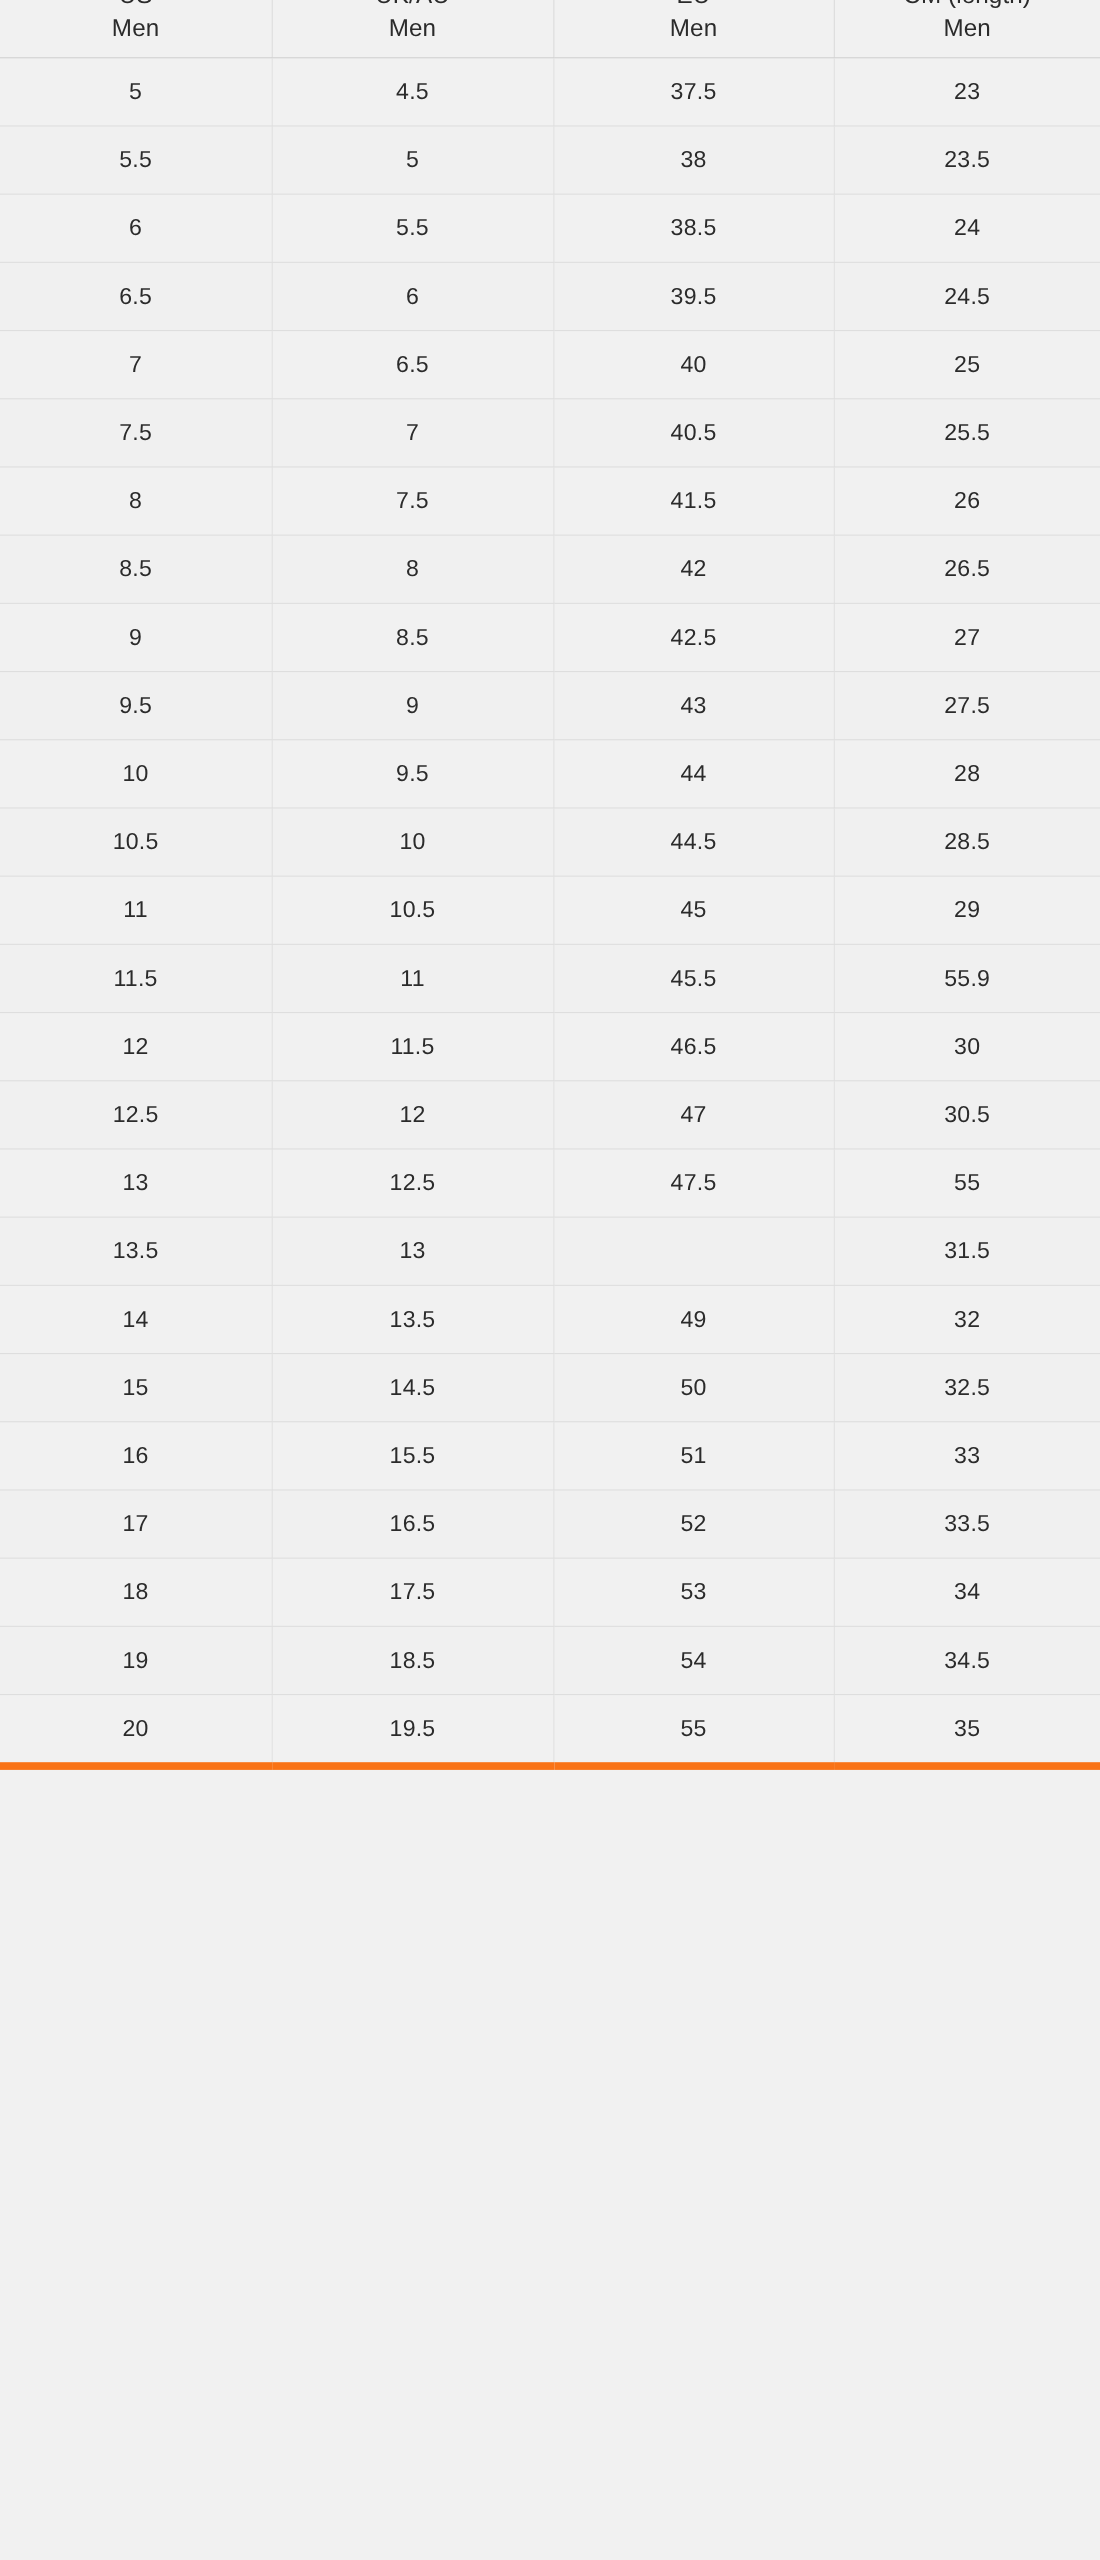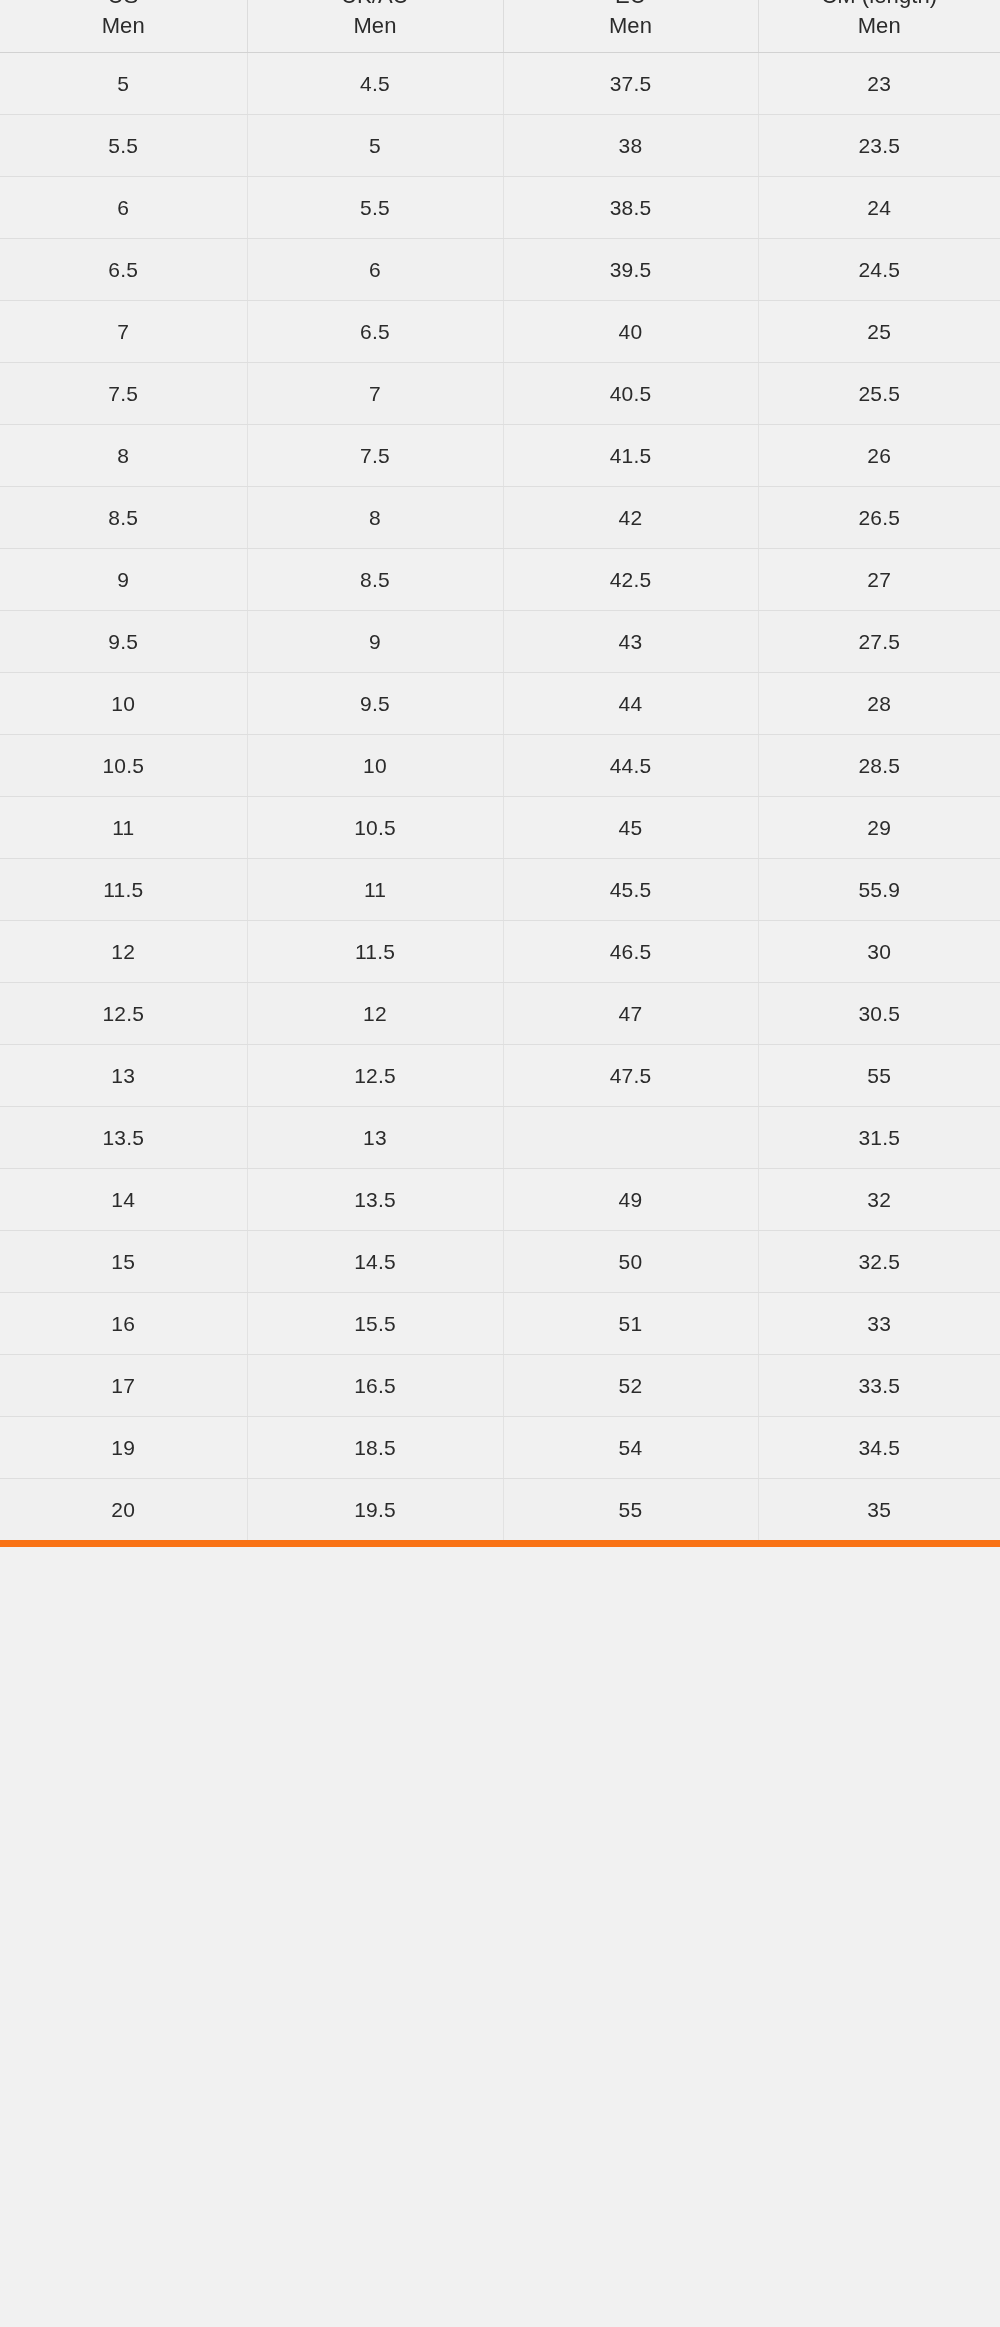--- a/index.html
+++ b/index.html
@@ -227,20 +227,26 @@
             <td>51</td>
             <td>33</td>
           </tr>
           <tr>
             <td>17</td>
             <td>16.5</td>
             <td>52</td>
             <td>33.5</td>
           </tr>
           <tr>
+            <td>18</td>
+            <td>17.5</td>
+            <td>53</td>
+            <td>34</td>
+          </tr>
+          <tr>
             <td>19</td>
             <td>18.5</td>
             <td>54</td>
             <td>34.5</td>
           </tr>
           <tr>
             <td>20</td>
             <td>19.5</td>
             <td>55</td>
             <td>35</td>

